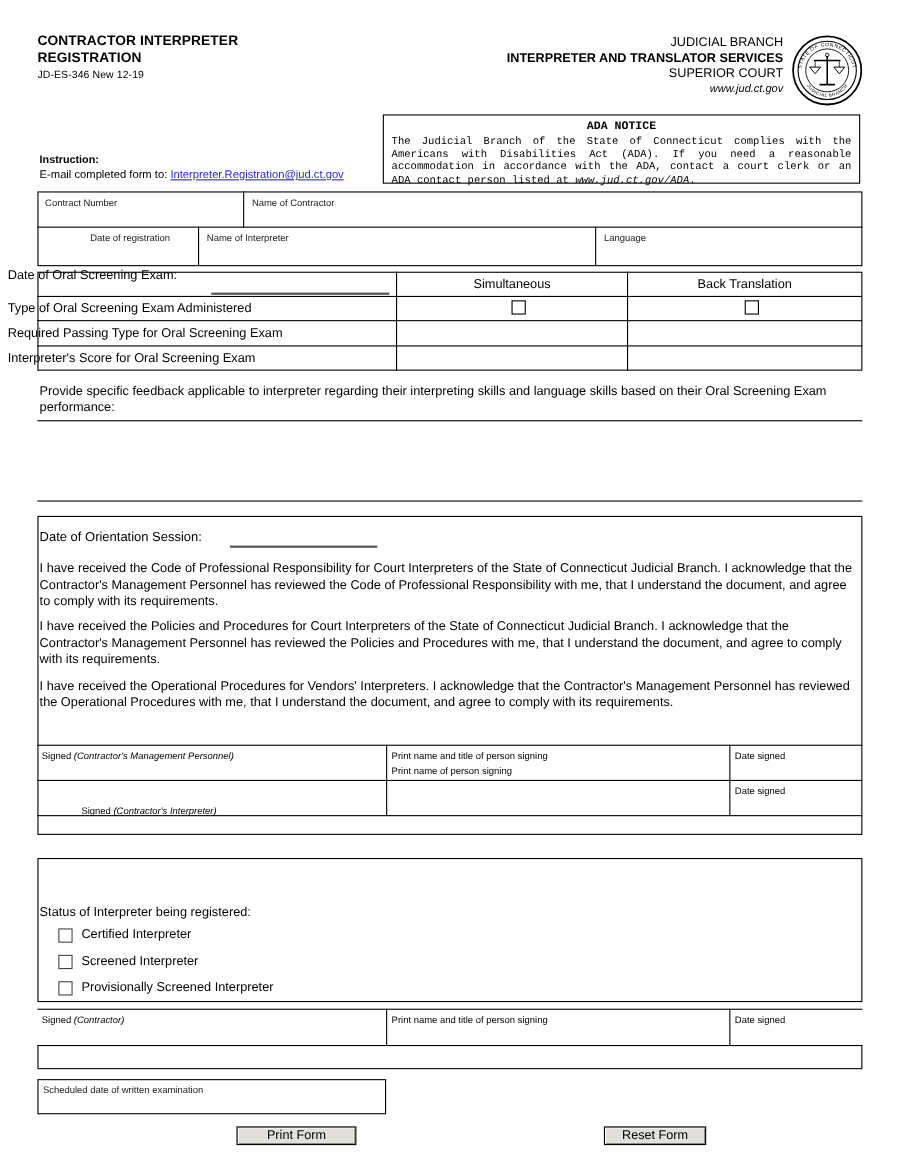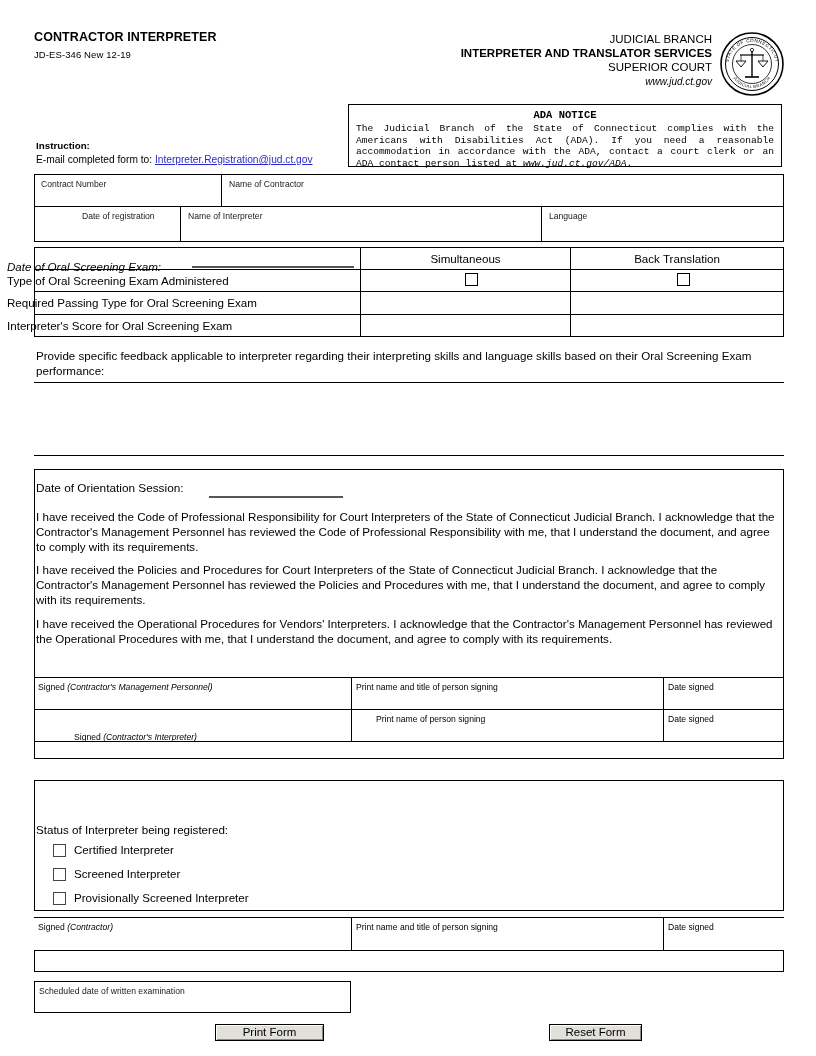--- a/index.html
+++ b/index.html
@@ -233,20 +233,21 @@
 </style>
 </head>
 <body>
 
 <div class="page">
 
   <div class="hdr">
 
     <div class="hdr-left">
       <div class="form-title">CONTRACTOR INTERPRETER</div>
+      <div class="form-title">REGISTRATION</div>
       <div class="form-code">JD-ES-346   New 12-19</div>
     </div>
 
     <div class="hdr-right">
       <div class="jb-line1">JUDICIAL BRANCH</div>
       <div class="jb-line2">INTERPRETER AND TRANSLATOR SERVICES</div>
       <div class="jb-line3">SUPERIOR COURT</div>
       <div class="jb-line4">www.jud.ct.gov</div>
     </div>
 
@@ -303,21 +304,21 @@
   <div class="cap" style="left:188px; top:211px;">Name of Interpreter</div>
   <div class="cap" style="left:549px; top:211px;">Language</div>
 
   <div class="box" id="exam-table"></div>
   <div class="hline" style="left:34px; top:269px; width:750px;"></div>
   <div class="hline" style="left:34px; top:291px; width:750px;"></div>
   <div class="hline" style="left:34px; top:314px; width:750px;"></div>
   <div class="vline" style="left:360px; top:247px; height:90px;"></div>
   <div class="vline" style="left:570px; top:247px; height:90px;"></div>
 
-  <div class="exam-lbl" style="top:260px;font-style:italic;">Date of Oral Screening Exam:</div>
+  <div class="exam-lbl" style="top:244px;">Date of Oral Screening Exam:</div>
   <div class="ul-blank" style="left:192px; top:266px; width:162px;"></div>
   <div class="exam-lbl" style="top:274px;">Type of Oral Screening Exam Administered</div>
   <div class="exam-lbl" style="top:296px;">Required Passing Type for Oral Screening Exam</div>
   <div class="exam-lbl" style="top:319px;">Interpreter's Score for Oral Screening Exam</div>
 
   <div class="exam-col-hdr" style="left:361px; top:252px; width:209px;">Simultaneous</div>
   <div class="exam-col-hdr" style="left:571px; top:252px; width:212px;">Back Translation</div>
 
   <div class="chk" style="left:465px; top:273px;"></div>
   <div class="chk" style="left:677px; top:273px;"></div>
@@ -340,21 +341,21 @@
   <div class="hline" style="left:34px; top:709px; width:750px;"></div>
   <div class="hline" style="left:34px; top:741px; width:750px;"></div>
   <div class="vline" style="left:351px; top:677px; height:64px;"></div>
   <div class="vline" style="left:663px; top:677px; height:64px;"></div>
 
   <div class="sig-lbl" style="left:38px; top:682px;"><span>Signed </span><i>(Contractor's Management Personnel)</i></div>
   <div class="sig-lbl" style="left:356px; top:682px;">Print name and title of person signing</div>
   <div class="sig-lbl" style="left:668px; top:682px;">Date signed</div>
 
   <div class="sig-lbl" style="left:38px; top:732px;margin-left:36px;"><span>Signed </span><i>(Contractor's Interpreter)</i></div>
-  <div class="sig-lbl" style="left:356px; top:714px;margin-left:20px;">Print name of person signing</div>
+  <div class="sig-lbl" style="left:356px; top:696px;">Print name of person signing</div>
   <div class="sig-lbl" style="left:668px; top:714px;">Date signed</div>
 
   <div class="box" id="cert-box"></div>
   <div class="status-lbl">Status of Interpreter being registered:</div>
 
   <div class="cb-row" style="top:843px;">
     <span class="cb-box"></span>
     <span class="cb-lbl">Certified Interpreter</span>
   </div>
   <div class="cb-row" style="top:867px;">

